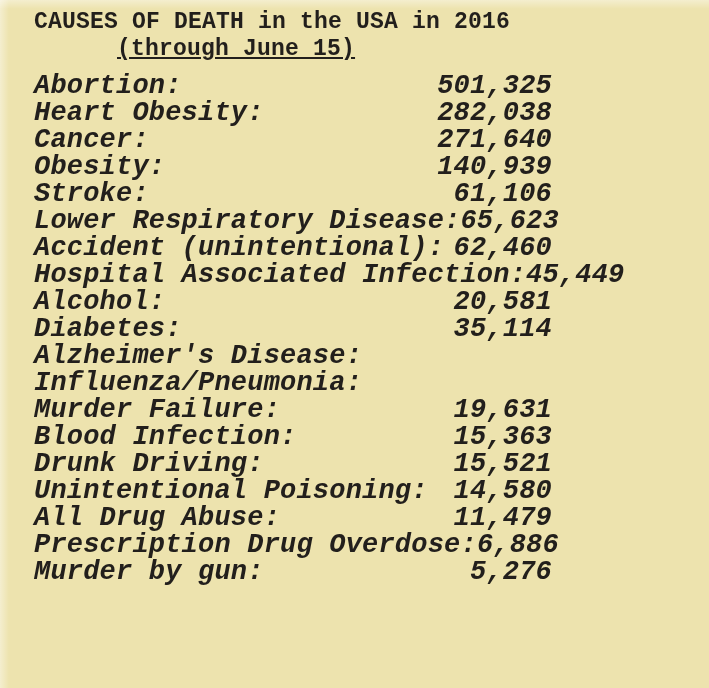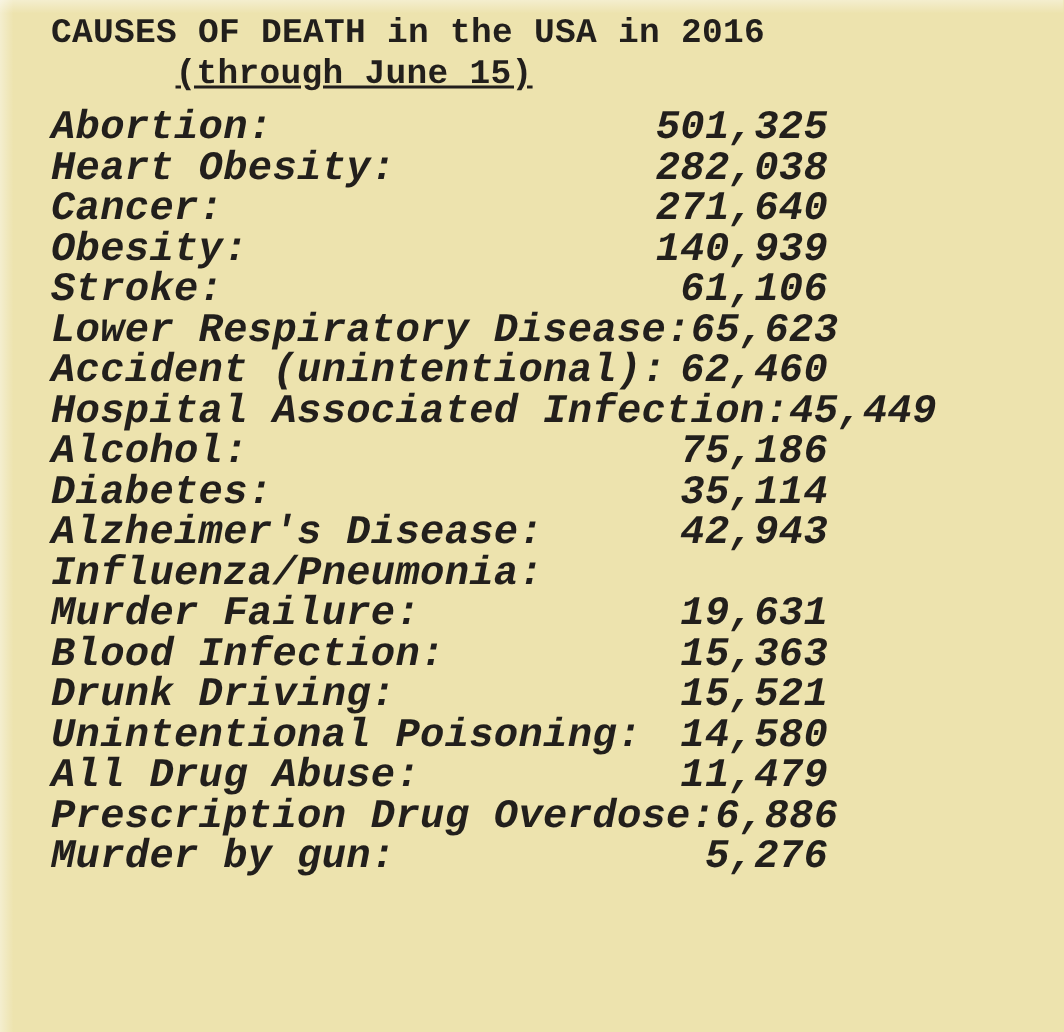--- a/index.html
+++ b/index.html
@@ -60,23 +60,23 @@
 
   <div class="rows">
       <div class="row"><span class="label">Abortion:</span><span class="value">501,325</span></div>
       <div class="row"><span class="label">Heart Obesity:</span><span class="value">282,038</span></div>
       <div class="row"><span class="label">Cancer:</span><span class="value">271,640</span></div>
       <div class="row"><span class="label">Obesity:</span><span class="value">140,939</span></div>
       <div class="row"><span class="label">Stroke:</span><span class="value">61,106</span></div>
       <div class="row"><span class="label">Lower Respiratory Disease:</span><span class="value">65,623</span></div>
       <div class="row"><span class="label">Accident (unintentional):</span><span class="value">62,460</span></div>
       <div class="row"><span class="label">Hospital Associated Infection:</span><span class="value">45,449</span></div>
-      <div class="row"><span class="label">Alcohol:</span><span class="value">75,186</span></div>
+      <div class="row"><span class="label">Alcohol:</span><span class="value">20,581</span></div>
       <div class="row"><span class="label">Diabetes:</span><span class="value">35,114</span></div>
-      <div class="row"><span class="label">Alzheimer's Disease:</span><span class="value">42,943</span></div>
+      <div class="row"><span class="label">Alzheimer's Disease:</span></div>
       <div class="row"><span class="label">Influenza/Pneumonia:</span></div>
       <div class="row"><span class="label">Murder Failure:</span><span class="value">19,631</span></div>
       <div class="row"><span class="label">Blood Infection:</span><span class="value">15,363</span></div>
       <div class="row"><span class="label">Drunk Driving:</span><span class="value">15,521</span></div>
       <div class="row"><span class="label">Unintentional Poisoning:</span><span class="value">14,580</span></div>
       <div class="row"><span class="label">All Drug Abuse:</span><span class="value">11,479</span></div>
       <div class="row"><span class="label">Prescription Drug Overdose:</span><span class="value">6,886</span></div>
       <div class="row"><span class="label">Murder by gun:</span><span class="value">5,276</span></div>
     </div>
 </div>

